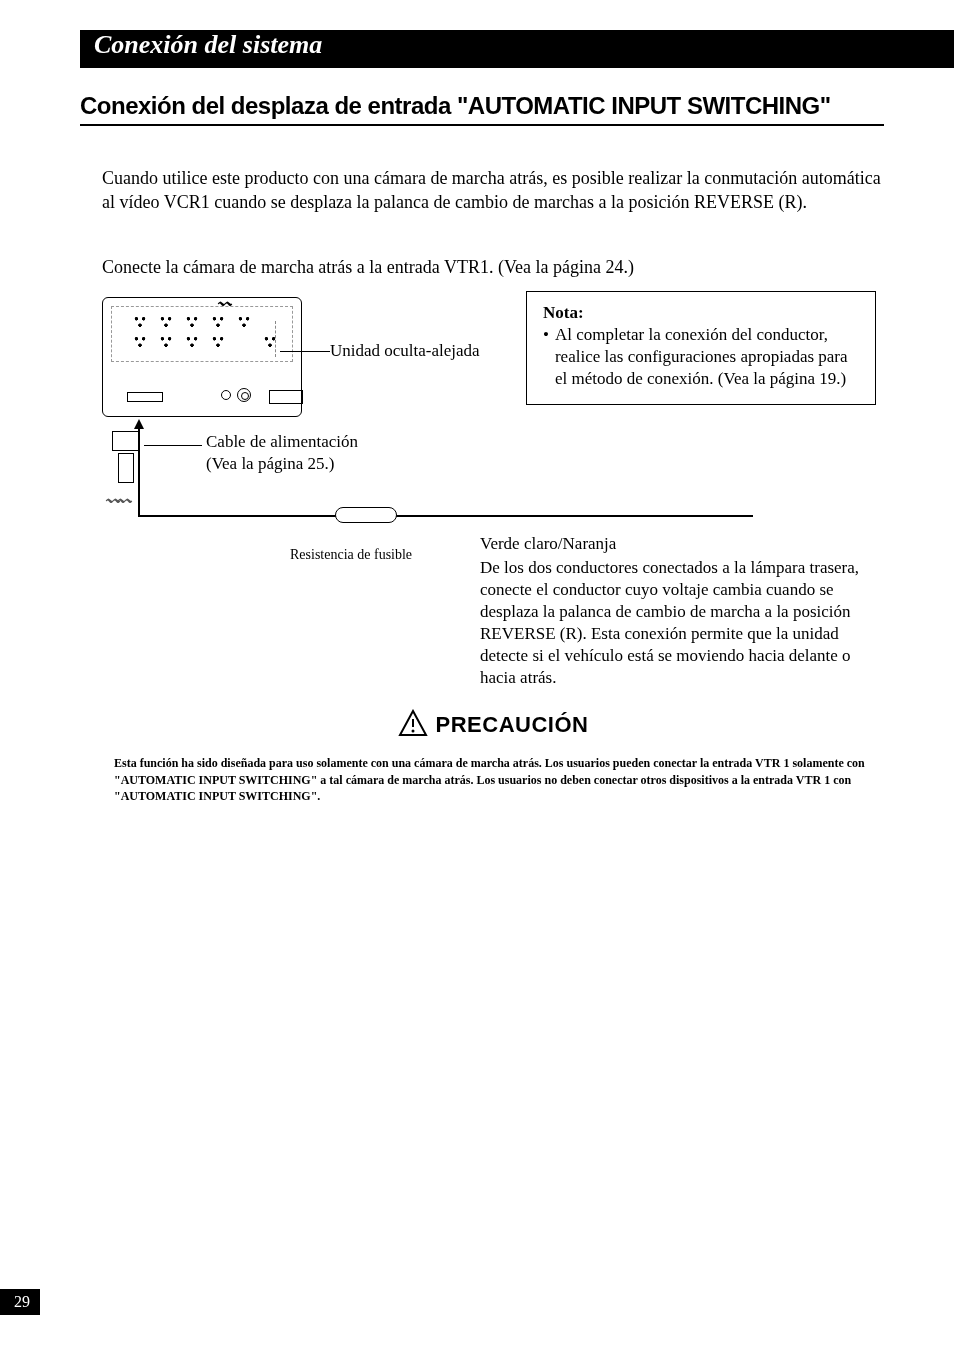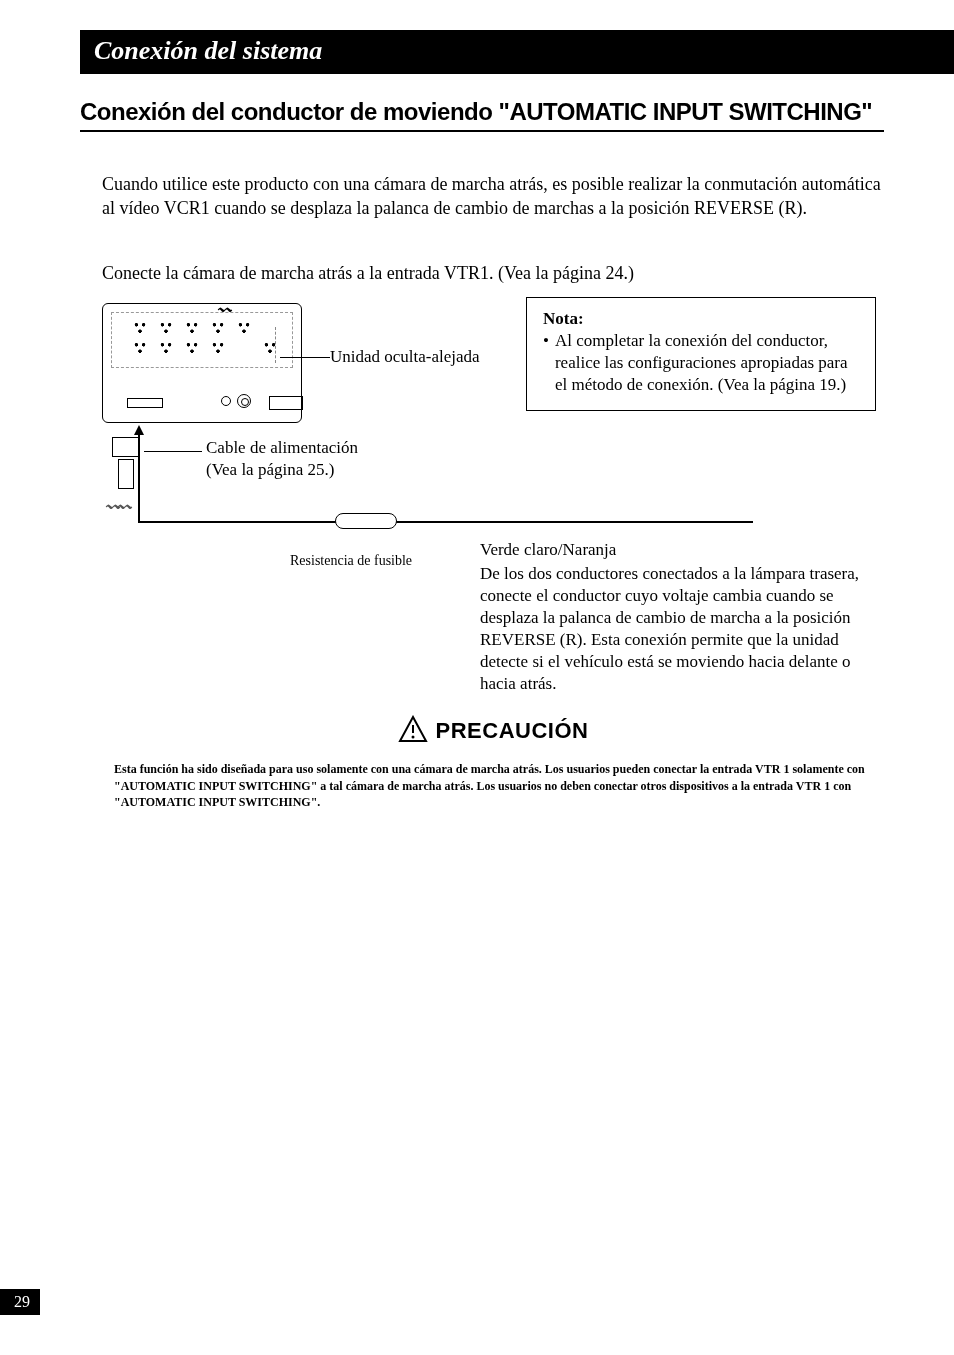--- a/index.html
+++ b/index.html
@@ -16,21 +16,21 @@
     width: 100%;
     height: 100%;
     padding: 30px 70px 40px 80px;
   }
   .section-header {
     background: #000;
     color: #fff;
     font-style: italic;
     font-weight: bold;
     font-size: 26px;
-    padding: 6px 14px 8px 14px;
+    padding: 0 14px 8px 14px;
     margin-bottom: 24px;
     font-family: "Times New Roman", serif;
     width: calc(100% + 70px + 0px);
     margin-left: -0px;
     margin-right: -70px;
   }
   .subsection {
     font-family: Arial, Helvetica, sans-serif;
     font-weight: bold;
     font-size: 24px;
@@ -160,21 +160,21 @@
   }
   .dash-lead{position:absolute;left:195px;top:30px;width:1px;height:36px;border-left:1px dashed #888;}
   .antenna{position:absolute;left:115px;top:-6px;font-size:14px;}
 </style>
 </head>
 <body>
 
 <div class="page">
   <div class="section-header">Conexión del sistema</div>
 
-  <div class="subsection">Conexión del conductor de moviendo "AUTOMATIC INPUT SWITCHING"</div>
+  <div class="subsection">Conexión del desplaza de entrada "AUTOMATIC INPUT SWITCHING"</div>
 
   <p class="body-text">Cuando utilice este producto con una cámara de marcha atrás, es posible realizar la conmutación automática al vídeo VCR1 cuando se desplaza la palanca de cambio de marchas a la posición REVERSE (R).</p>
   <p class="body-text">Conecte la cámara de marcha atrás a la entrada VTR1. (Vea la página 24.)</p>
 
   <div class="diagram-area">
     <div class="unit-box">
       <span class="antenna">〰</span>
       <div class="dots-row">
         <div class="dot-cluster"></div>
           <div class="dot-cluster"></div>

